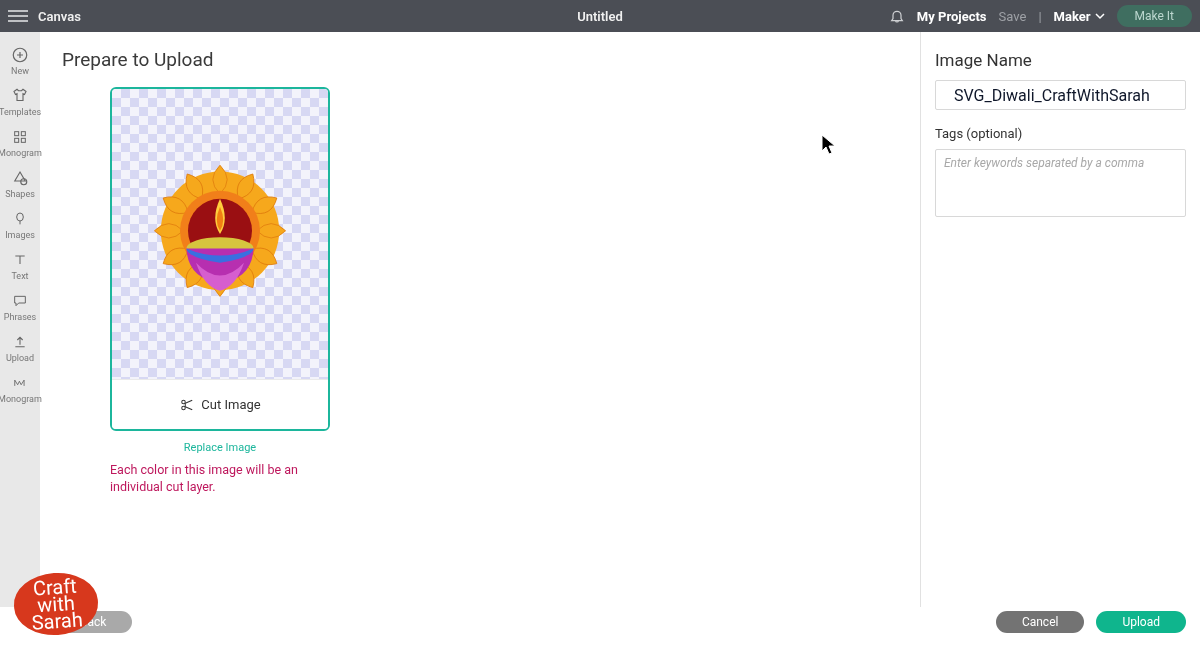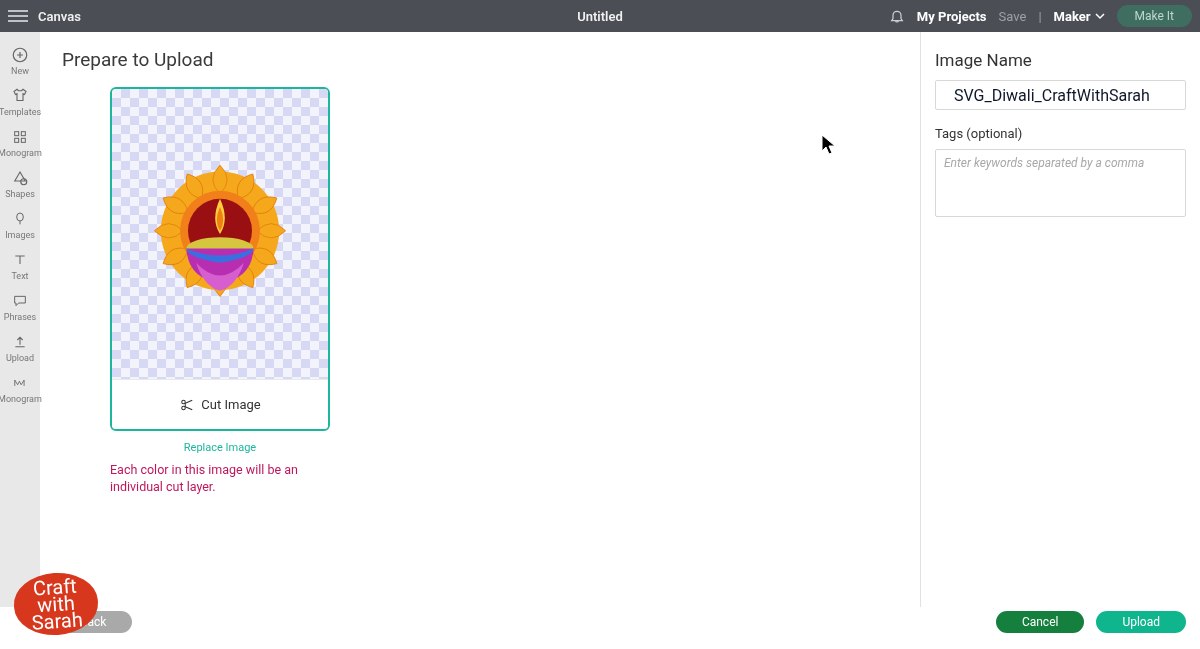--- a/index.html
+++ b/index.html
@@ -47,21 +47,21 @@
 .rpanel h2 { font-size:17px; font-weight:400; color:#333; margin-bottom:10px; }
 .rpanel input[type=text] { width:100%; height:30px; border:1px solid #d8d8d8; border-radius:2px; padding:0 18px; font-size:16px; color:#0f172a; }
 .rpanel .tags-lbl { font-size:13px; color:#333; margin:16px 0 8px; }
 .rpanel textarea { width:100%; height:68px; border:1px solid #d8d8d8; border-radius:2px; padding:6px 8px; font-size:12px; color:#444; resize:none; }
 .rpanel textarea::placeholder { color:#a8a8a8; font-style:italic; }
 
 
 .footer { position:absolute; left:0; right:0; bottom:12px; height:30px; background:#fff; display:flex; align-items:center; padding:0 14px; }
 .footer .btn { height:22px; padding:0 26px; border-radius:11px; border:none; font-size:12px; cursor:pointer; display:flex; align-items:center; justify-content:center; color:#fff; }
 .footer .back { background:#a9a9a9; margin-left:40px; }
-.footer .cancel { background:#15803d; margin-left:auto; }
+.footer .cancel { background:#737373; margin-left:auto; }
 .footer .upload { background:#0fb58d; margin-left:12px; }
 
 
 .watermark { position:absolute; left:14px; bottom:14px; width:84px; height:62px; background:#d7381d; border-radius:50%/48%; display:flex; align-items:center; justify-content:center; color:#fff; font-family:"Brush Script MT", cursive; font-size:20px; line-height:0.85; text-align:center; transform:rotate(-4deg); }
 
 .cursor { position:absolute; left:821px; top:134px; }
 
 svg { display:block; }
 </style>
 </head>

